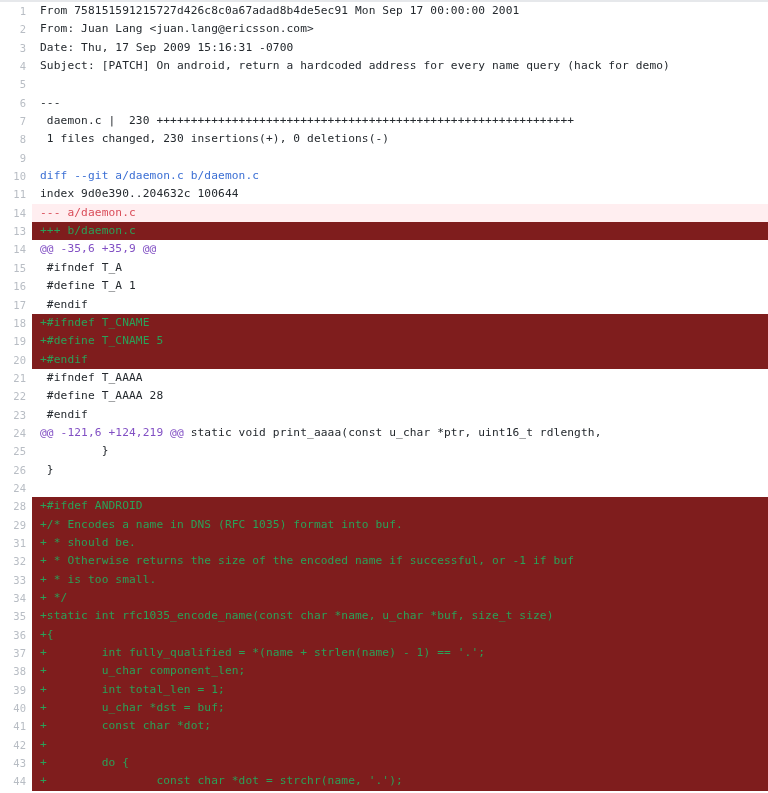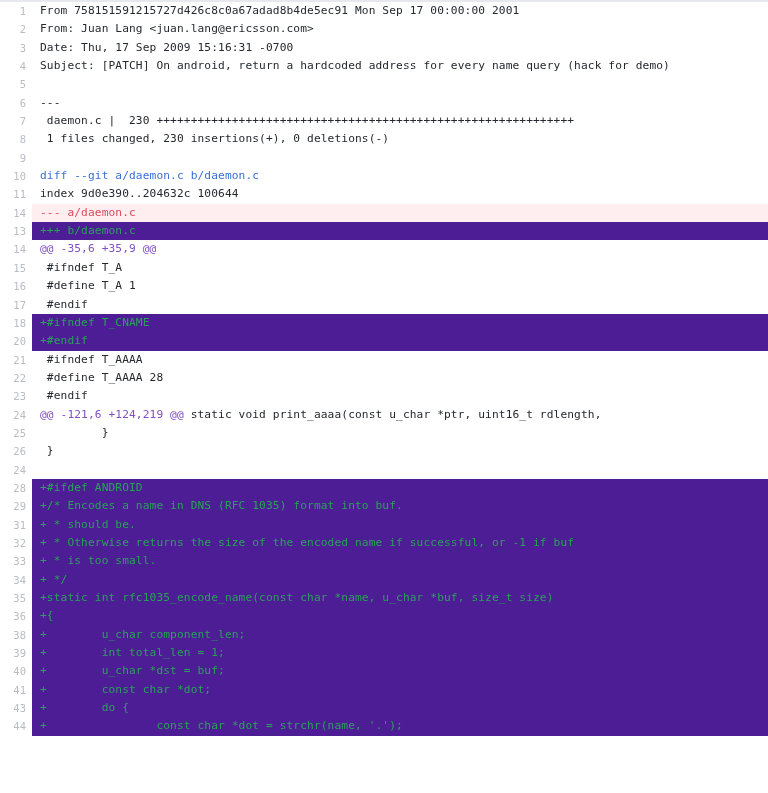--- a/index.html
+++ b/index.html
@@ -67,21 +67,21 @@
     overflow: hidden;
     letter-spacing: 0.01em;
   }
 
   
   td.code.t-plain   { color: #24292e; background: #ffffff; }
   td.code.t-blank   { color: #24292e; background: #ffffff; }
   td.code.t-diffcmd { color: #3b6fd4; background: #ffffff; }
   td.code.t-index   { color: #24292e; background: #ffffff; }
   td.code.t-del     { color: #d94c58; background: #ffeef0; }
-  td.code.t-add     { color: #2aa158; background: #4c1d95; }
+  td.code.t-add     { color: #2aa158; background: #7f1d1d; }
   td.code.t-hunk    { color: #24292e; background: #ffffff; }
   td.code.t-context { color: #24292e; background: #ffffff; }
 
   td.code.t-hunk .hunk-mark { color: #8250c4; text-align: right; }
   td.code.t-hunk .hunk-ctx  { color: #24292e; }
 </style>
 </head>
 <body>
 
 <div id="diff-viewer">
@@ -153,20 +153,24 @@
         </tr>
         <tr class="diff-row">
           <td class="lineno">17</td>
           <td class="code t-context"> #endif</td>
         </tr>
         <tr class="diff-row">
           <td class="lineno">18</td>
           <td class="code t-add">+#ifndef T_CNAME</td>
         </tr>
         <tr class="diff-row">
+          <td class="lineno">19</td>
+          <td class="code t-add">+#define T_CNAME 5</td>
+        </tr>
+        <tr class="diff-row">
           <td class="lineno">20</td>
           <td class="code t-add">+#endif</td>
         </tr>
         <tr class="diff-row">
           <td class="lineno">21</td>
           <td class="code t-context"> #ifndef T_AAAA</td>
         </tr>
         <tr class="diff-row">
           <td class="lineno">22</td>
           <td class="code t-context"> #define T_AAAA 28</td>
@@ -217,34 +221,42 @@
         </tr>
         <tr class="diff-row">
           <td class="lineno">35</td>
           <td class="code t-add">+static int rfc1035_encode_name(const char *name, u_char *buf, size_t size)</td>
         </tr>
         <tr class="diff-row">
           <td class="lineno">36</td>
           <td class="code t-add">+{</td>
         </tr>
         <tr class="diff-row">
+          <td class="lineno">37</td>
+          <td class="code t-add">+        int fully_qualified = *(name + strlen(name) - 1) == '.';</td>
+        </tr>
+        <tr class="diff-row">
           <td class="lineno">38</td>
           <td class="code t-add">+        u_char component_len;</td>
         </tr>
         <tr class="diff-row">
           <td class="lineno">39</td>
           <td class="code t-add">+        int total_len = 1;</td>
         </tr>
         <tr class="diff-row">
           <td class="lineno">40</td>
           <td class="code t-add">+        u_char *dst = buf;</td>
         </tr>
         <tr class="diff-row">
           <td class="lineno">41</td>
           <td class="code t-add">+        const char *dot;</td>
+        </tr>
+        <tr class="diff-row">
+          <td class="lineno">42</td>
+          <td class="code t-add">+</td>
         </tr>
         <tr class="diff-row">
           <td class="lineno">43</td>
           <td class="code t-add">+        do {</td>
         </tr>
         <tr class="diff-row">
           <td class="lineno">44</td>
           <td class="code t-add">+                const char *dot = strchr(name, '.');</td>
         </tr>
       </tbody>

